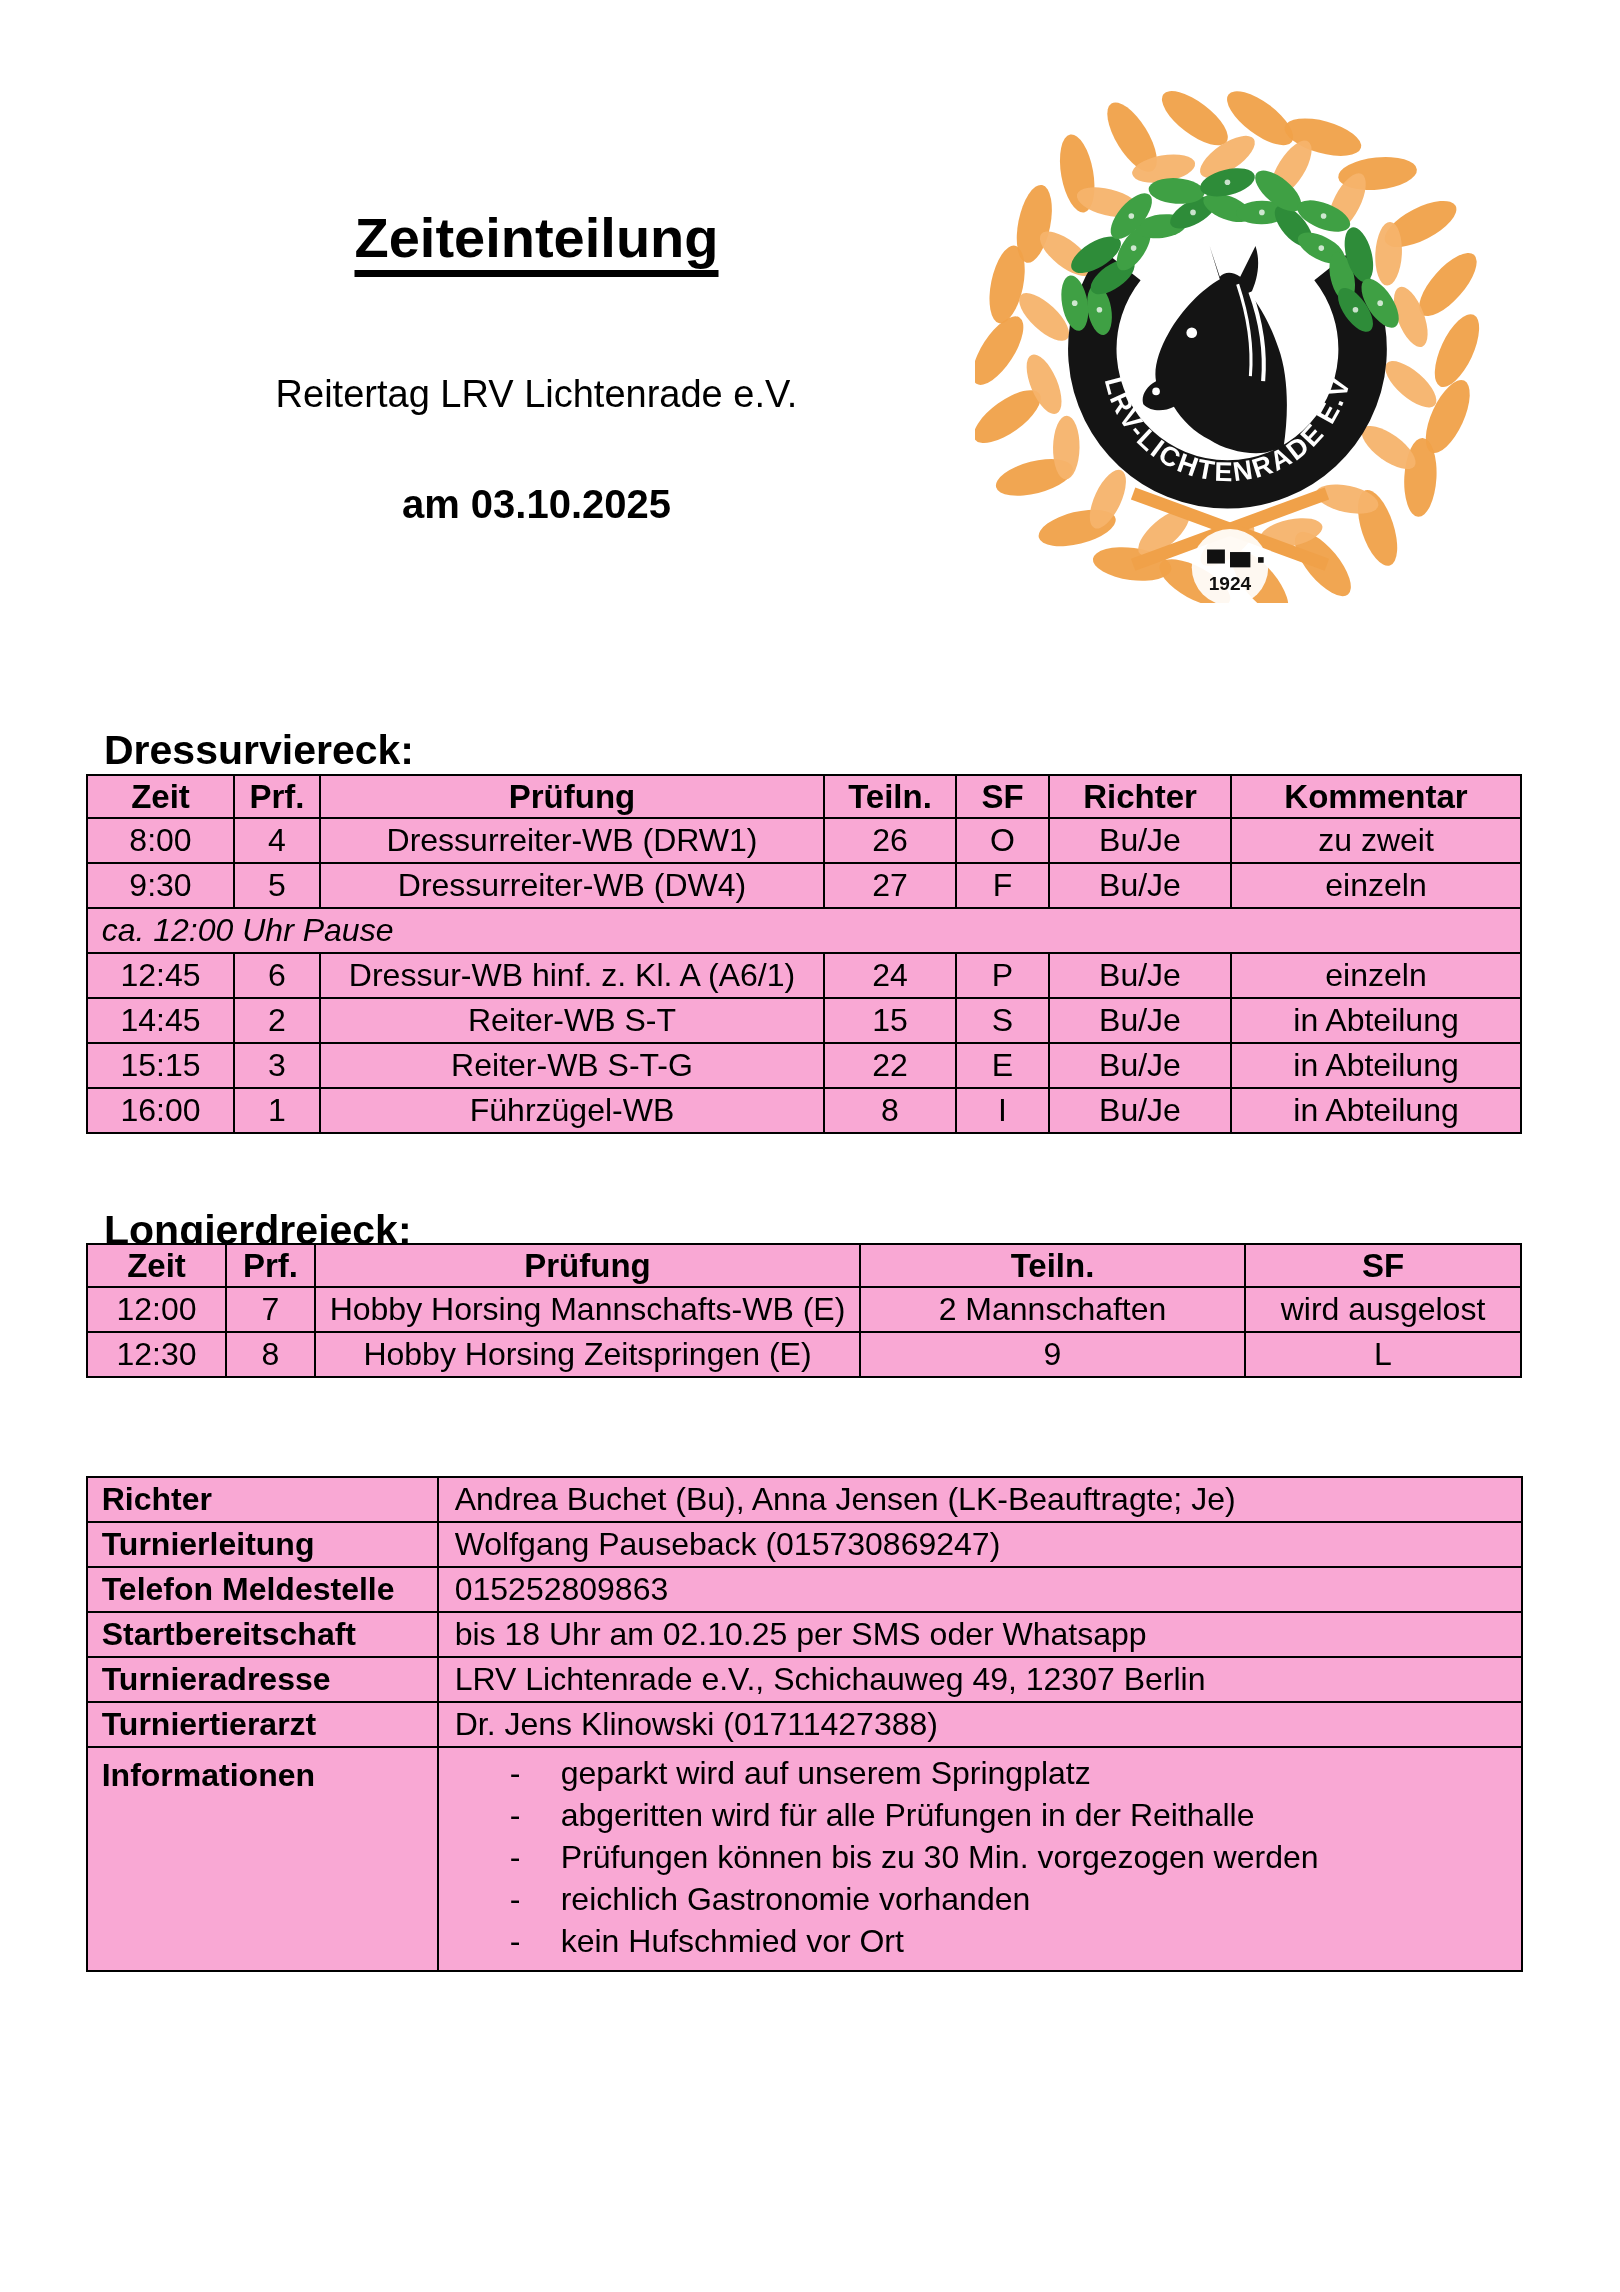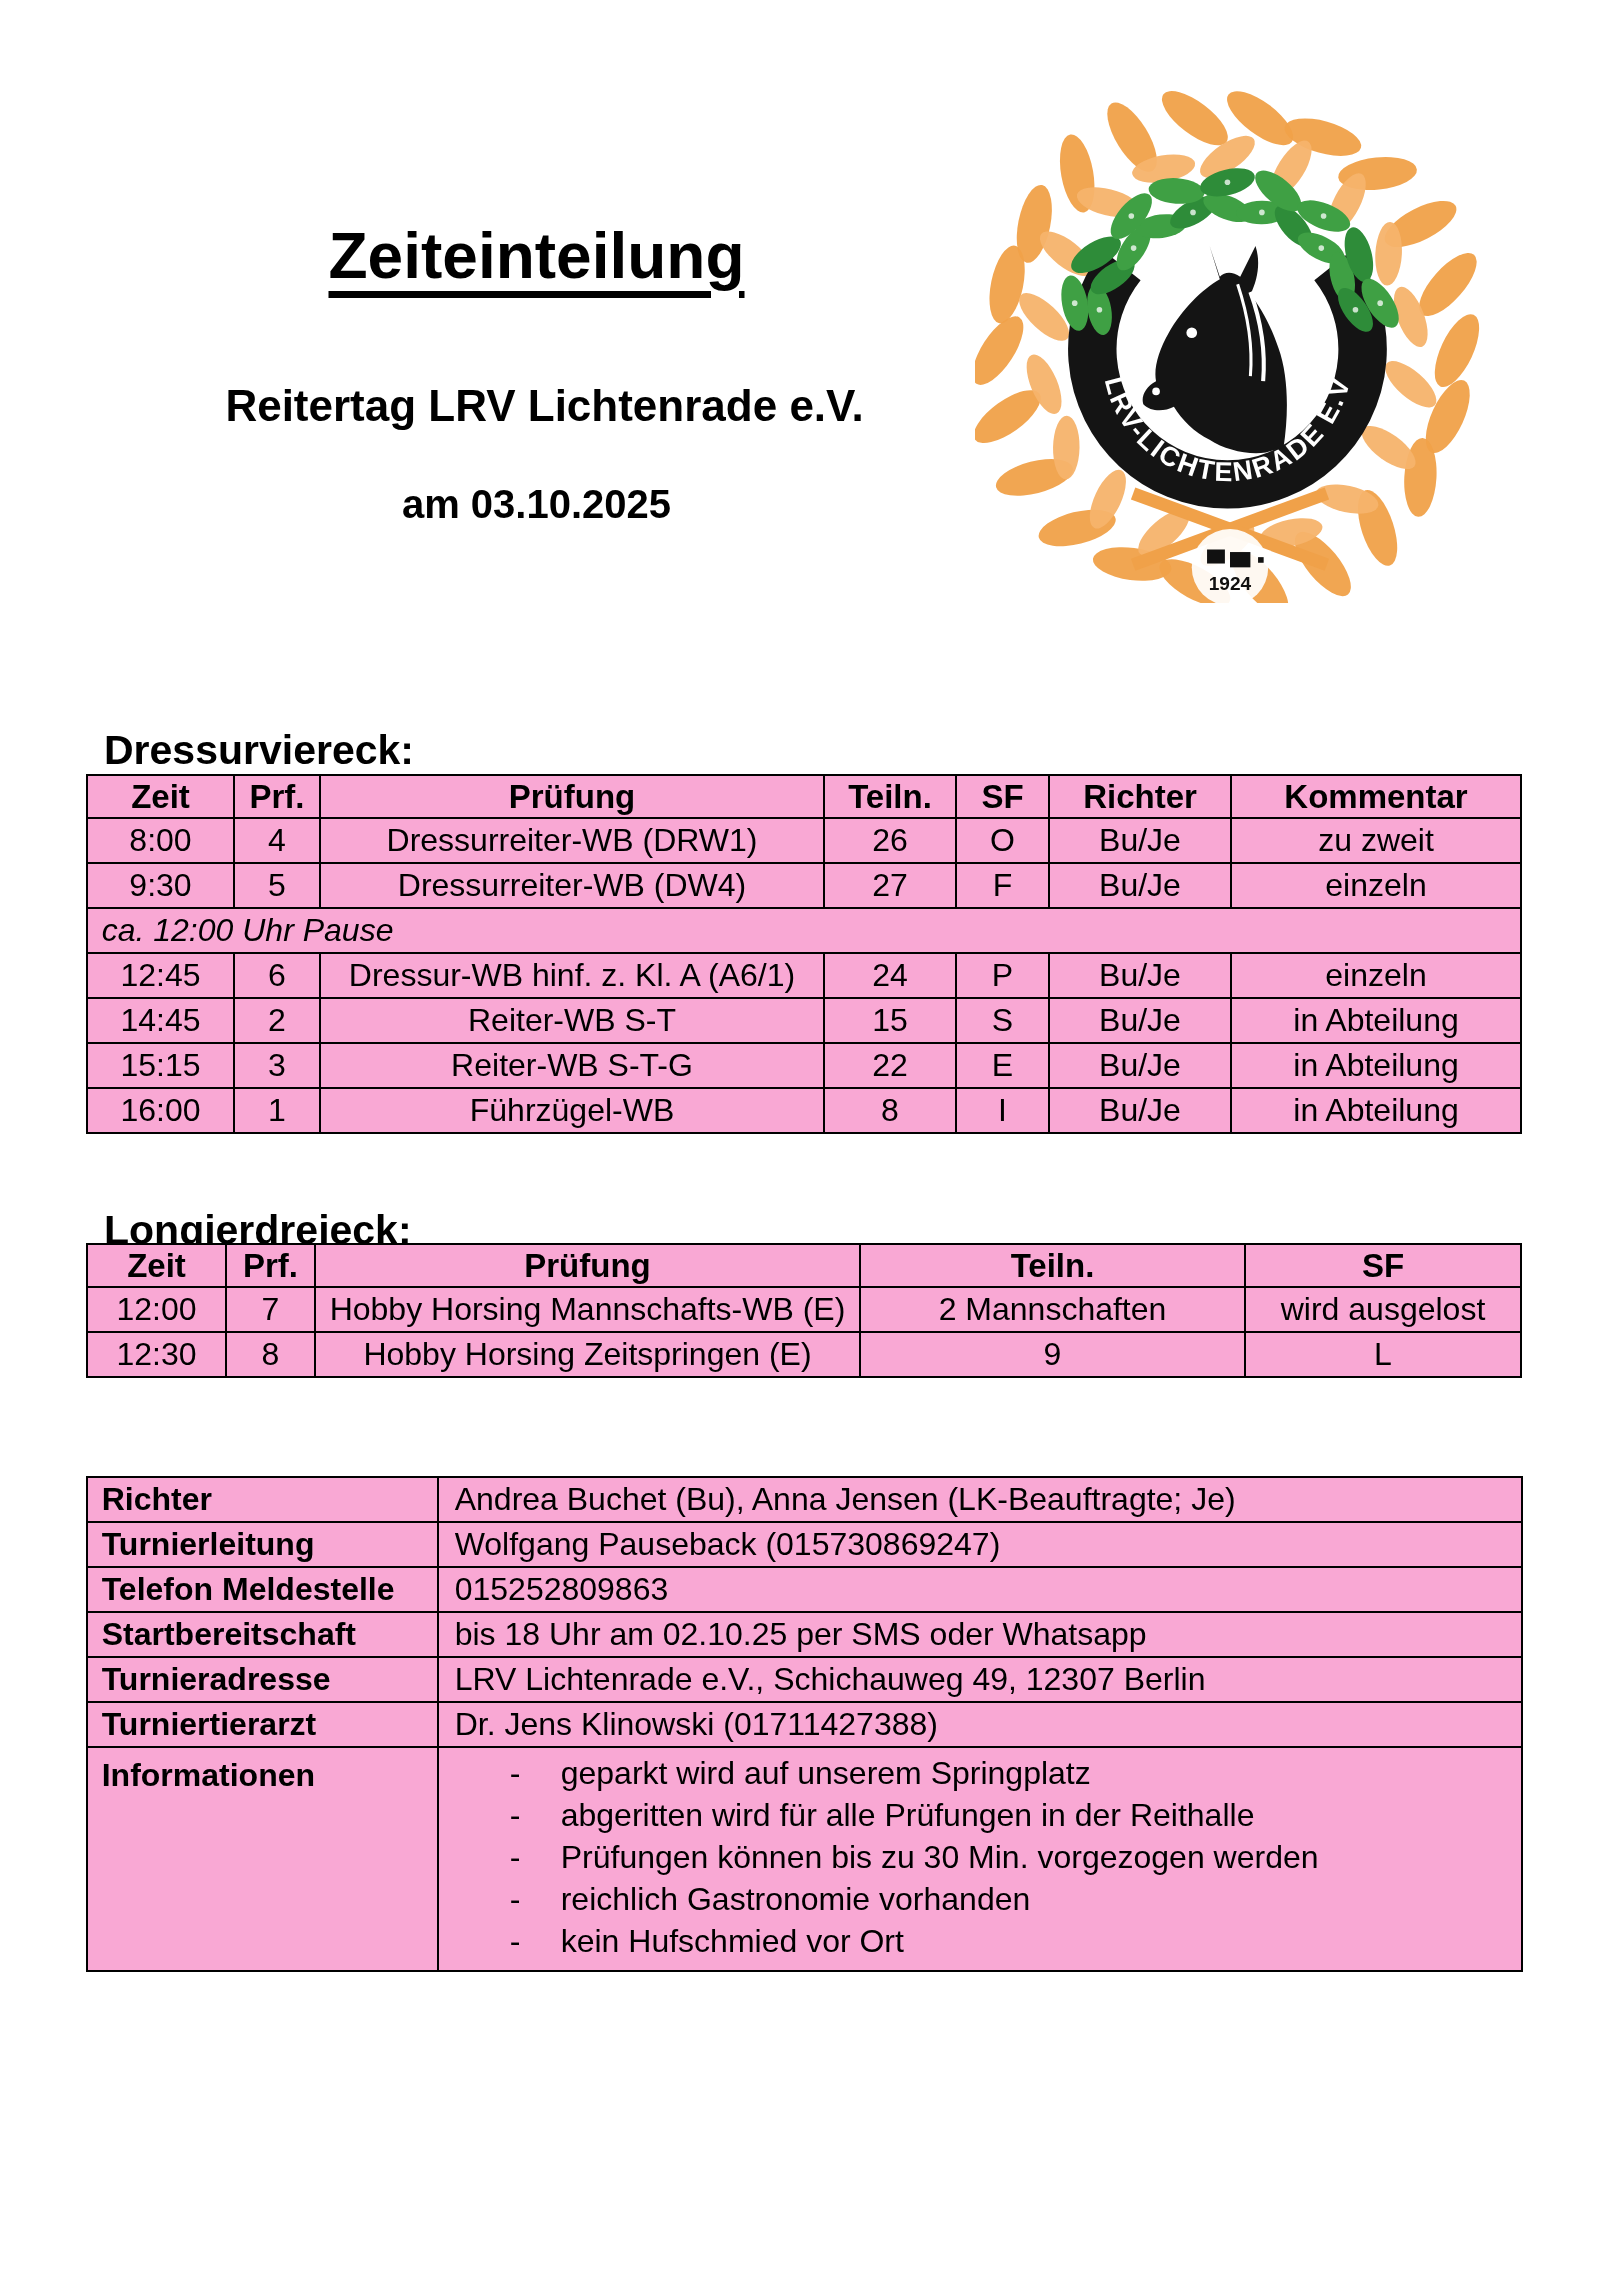--- a/index.html
+++ b/index.html
@@ -2,25 +2,25 @@
 <html lang="de"><head>
 <meta charset="utf-8">
 <style>
   html,body{margin:0;padding:0;background:#ffffff;}
   body{width:1620px;height:2293px;position:relative;overflow:hidden;
        font-family:"Liberation Sans",sans-serif;color:#000;}
   .page{position:absolute;inset:0;background:#fff;}
 
   
   .titleblock{position:absolute;left:88px;top:0;width:897px;text-align:center;}
-  .doc-title{position:absolute;left:0;top:222px;width:100%;margin:0;
-    font-size:64px;font-weight:bold;line-height:1.08;
+  .doc-title{position:absolute;left:0;top:208px;width:100%;margin:0;
+    font-size:56px;font-weight:bold;line-height:1.08;
     text-decoration:underline;text-decoration-thickness:6.9px;text-underline-offset:12.7px;}
-  .doc-subtitle{position:absolute;left:0;top:373px;width:100%;margin:8px;
-    font-size:44px;font-weight:bold;}
+  .doc-subtitle{position:absolute;left:0;top:373px;width:100%;margin:0;
+    font-size:38px;font-weight:normal;}
   .doc-date{position:absolute;left:0;top:482px;width:100%;margin:0;
     font-size:40px;font-weight:bold;}
 
   .logo{position:absolute;left:975px;top:88px;width:510px;height:515px;}
   .logo svg{width:100%;height:100%;display:block;}
   .band-text{font-family:"Liberation Sans",sans-serif;font-weight:bold;
     font-size:10.6px;letter-spacing:0.8px;fill:#ffffff;}
   .year-text{font-family:"Liberation Sans",sans-serif;font-weight:bold;
     font-size:7.5px;fill:#111;}
 

